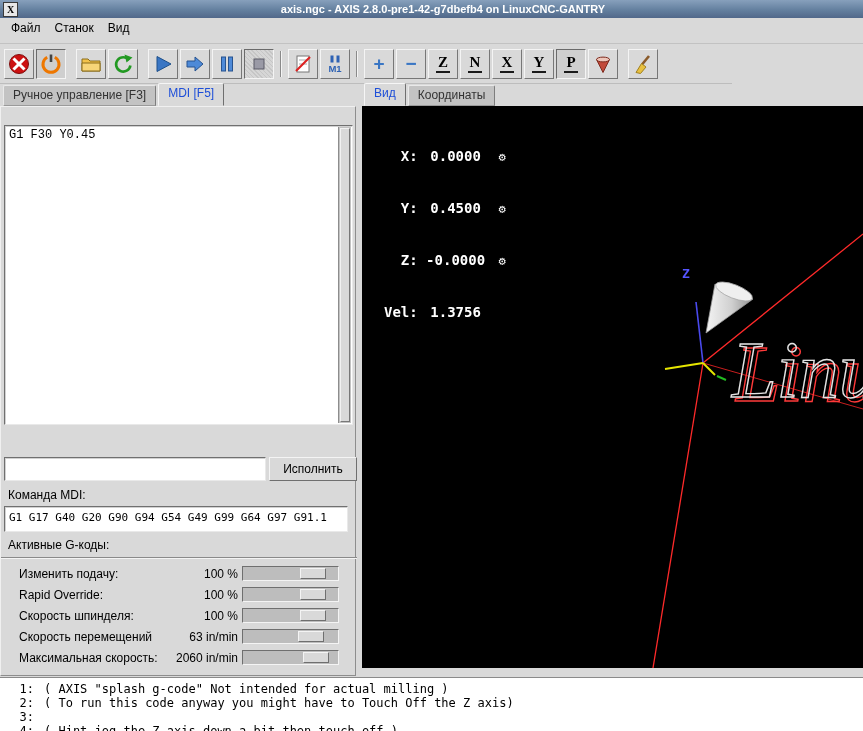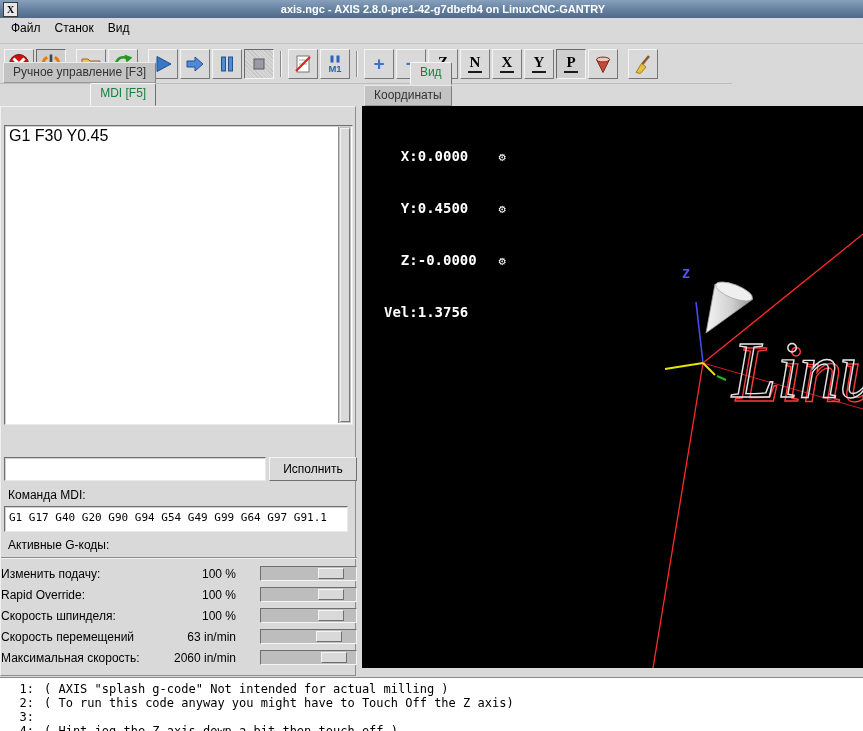--- a/index.html
+++ b/index.html
@@ -41,65 +41,65 @@
   .tbtn.stipple{background-image:repeating-linear-gradient(45deg,#c6c6c6 0 1px,#d6d6d6 1px 3px);}
   .tgap{width:8px;flex:0 0 auto;}
   .tsep{width:0;height:26px;border-left:1px solid #8a8a8a;border-right:1px solid #f4f4f4;
     margin:0 6px 0 4px;flex:0 0 auto;}
   .axis-letter{font-family:"Liberation Serif","DejaVu Serif",serif;font-weight:bold;
     font-size:15px;line-height:15px;border-bottom:2px solid #1a1a1a;padding:0 2px 1px;}
   .pm-glyph{font-size:19px;font-weight:bold;color:#3a76c4;line-height:19px;}
 
   
   .tabsrow{position:absolute;left:0;top:84px;width:863px;height:22px;}
-  .tabstrip{position:absolute;bottom:0;display:flex;align-items:flex-end;flex-direction:column;}
+  .tabstrip{position:absolute;bottom:0;display:flex;align-items:flex-end;}
   .tab{height:17px;padding:2px 9px 0;margin-right:2px;font-size:12px;color:#333;
     background:#c3c3c3;border:1px solid;border-color:#e9e9e9 #7d7d7d #9a9a9a #e9e9e9;
     border-radius:2px 2px 0 0;white-space:nowrap;}
-  .tab.active{height:19px;background:#d9d9d9;color:#15803d;
+  .tab.active{height:19px;background:#d9d9d9;color:#1d4ed8;
     border-color:#f6f6f6 #6f6f6f #d9d9d9 #f6f6f6;position:relative;z-index:3;}
 
   
   .left-panel{position:absolute;left:0;top:106px;width:356px;height:570px;
     background:#d9d9d9;box-sizing:border-box;
     border:1px solid;border-color:#f0f0f0 #8d8d8d #8d8d8d #f0f0f0;}
   .lbl{position:absolute;left:7px;font-size:12px;margin-top:48px;}
   .history-box{position:absolute;left:3px;top:18px;width:349px;height:300px;box-sizing:border-box;}
-  .history-text{position:absolute;left:4px;top:2px;right:16px;font-size:16px;line-height:15px;}
+  .history-text{position:absolute;left:4px;top:2px;right:16px;font-size:12px;line-height:15px;font-family:Liberation Mono, monospace;}
   .vscroll{position:absolute;right:1px;top:1px;bottom:1px;width:12px;background:#c2c2c2;
     border-left:1px solid #8d8d8d;}
   .vthumb{position:absolute;left:1px;right:1px;top:1px;bottom:1px;background:#d9d9d9;
     border:1px solid;border-color:#f2f2f2 #787878 #787878 #f2f2f2;}
   .mdi-input{position:absolute;left:3px;top:350px;width:262px;height:24px;box-sizing:border-box;
     font-family:"Liberation Sans",sans-serif;font-size:12px;padding:2px 4px;outline:none;}
   .exec-btn{position:absolute;left:268px;top:350px;width:88px;height:24px;box-sizing:border-box;
     background:#d9d9d9;font-size:12px;display:flex;align-items:center;justify-content:center;}
   .gcodes-box{position:absolute;left:3px;top:399px;width:344px;height:26px;box-sizing:border-box;
     font-family:"DejaVu Sans Mono","Liberation Mono",monospace;font-size:11px;line-height:15px;
     padding:3px 4px;white-space:nowrap;overflow:hidden;}
   .hsep{position:absolute;left:0;top:450px;width:356px;height:0;
     border-top:1px solid #8a8a8a;border-bottom:1px solid #f4f4f4;}
 
   .ov-rows{position:absolute;left:0;top:456px;width:356px;}
-  .ov-row{display:flex;align-items:center;height:21px;padding:0 0;gap:20px;}
+  .ov-row{display:flex;align-items:center;height:21px;padding:0 18px;}
   .ov-label{white-space:nowrap;}
   .ov-value{margin-left:auto;text-align:right;white-space:nowrap;padding-right:4px;}
   .slider{position:relative;width:97px;height:15px;flex:0 0 auto;background:#bdbdbd;
     border:1px solid;border-color:#6f6f6f #f4f4f4 #f4f4f4 #6f6f6f;box-sizing:border-box;}
   .sl-thumb{position:absolute;top:1px;width:26px;height:11px;background:#d9d9d9;
     border:1px solid;border-color:#f4f4f4 #6f6f6f #6f6f6f #f4f4f4;box-sizing:border-box;}
 
   
   .preview{position:absolute;left:362px;top:106px;width:501px;height:562px;background:#000;
     overflow:hidden;}
   .dro{position:absolute;left:22px;top:8px;color:#fff;
     font-family:"DejaVu Sans Mono","Liberation Mono",monospace;font-size:14px;font-weight:bold;
     line-height:17px;white-space:pre;}
   .dro-label{display:inline-block;width:4ch;text-align:right;}
-  .dro-value{display:inline-block;width:9ch;text-align:left;}
+  .dro-value{display:inline-block;width:9ch;text-align:center;}
   .homed{font-size:12px;margin-left:5px;font-weight:normal;}
   .scene{position:absolute;left:0;top:0;}
 
   
   .listing{position:absolute;left:0;top:677px;width:863px;height:54px;background:#fff;
     border-top:1px solid #8a8a8a;overflow:hidden;box-sizing:border-box;
     font-family:"DejaVu Sans Mono","Liberation Mono",monospace;font-size:12px;line-height:14px;
     padding-top:4px;}
   .code-row{display:flex;}
   .code-num{width:34px;text-align:right;flex:0 0 auto;margin-right:10px;}

